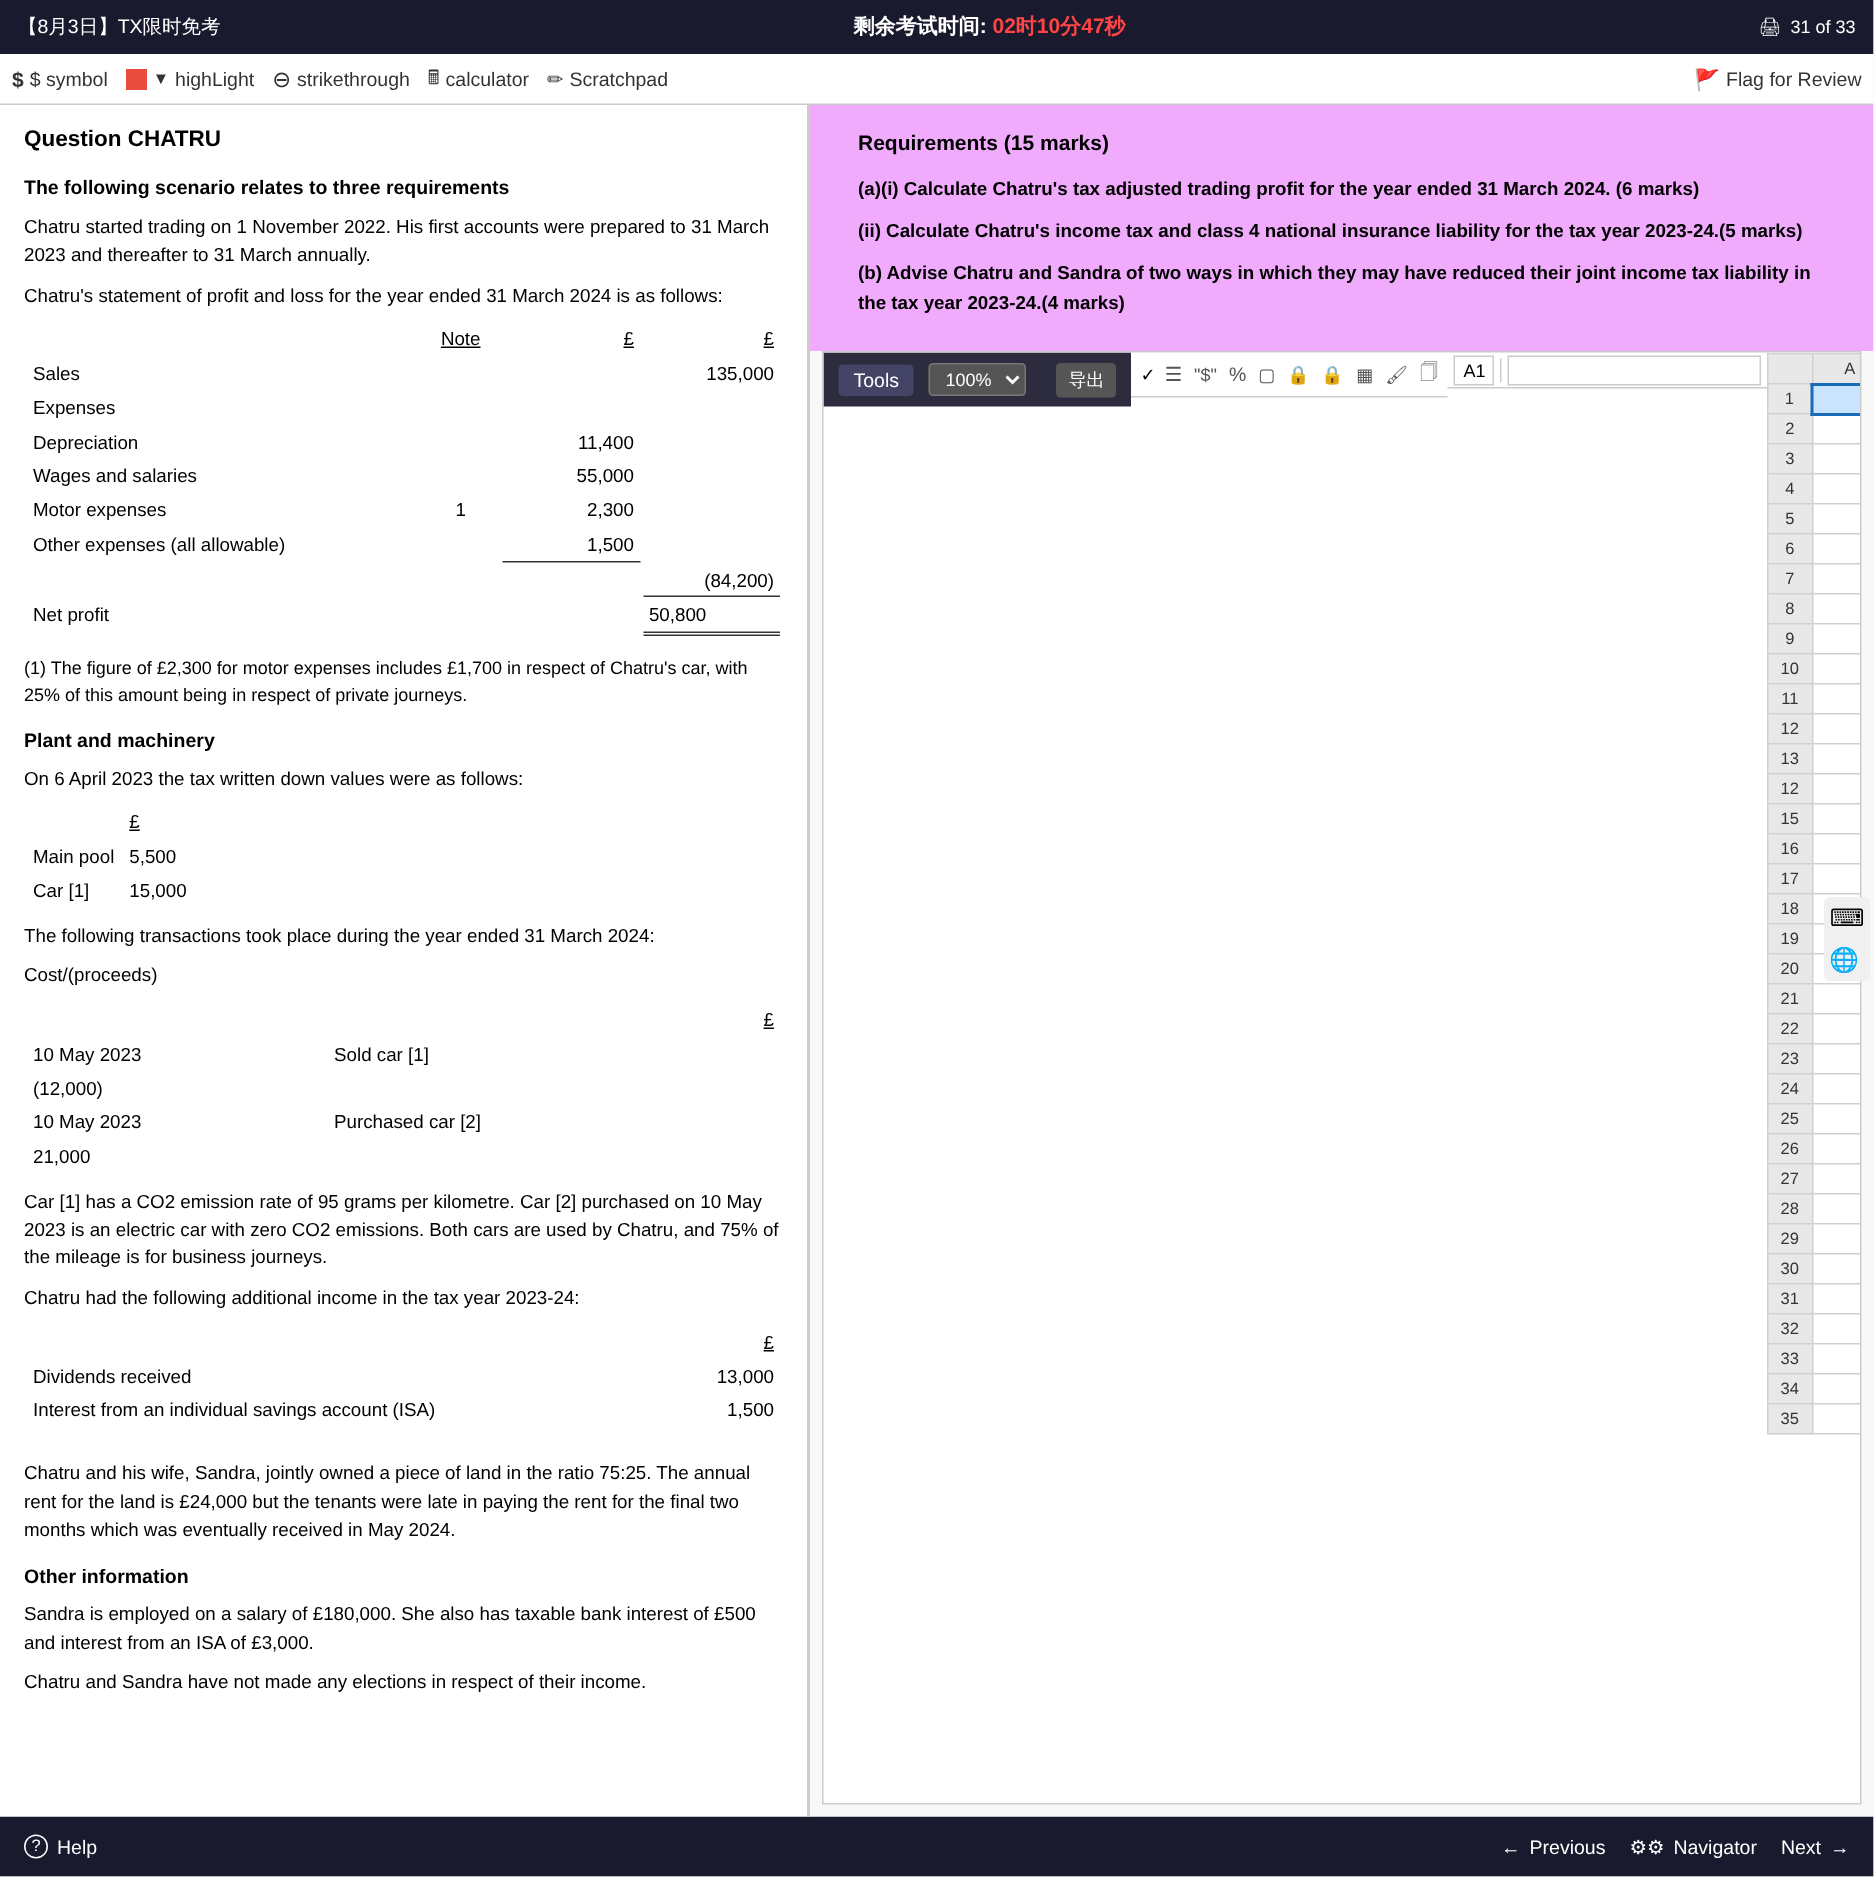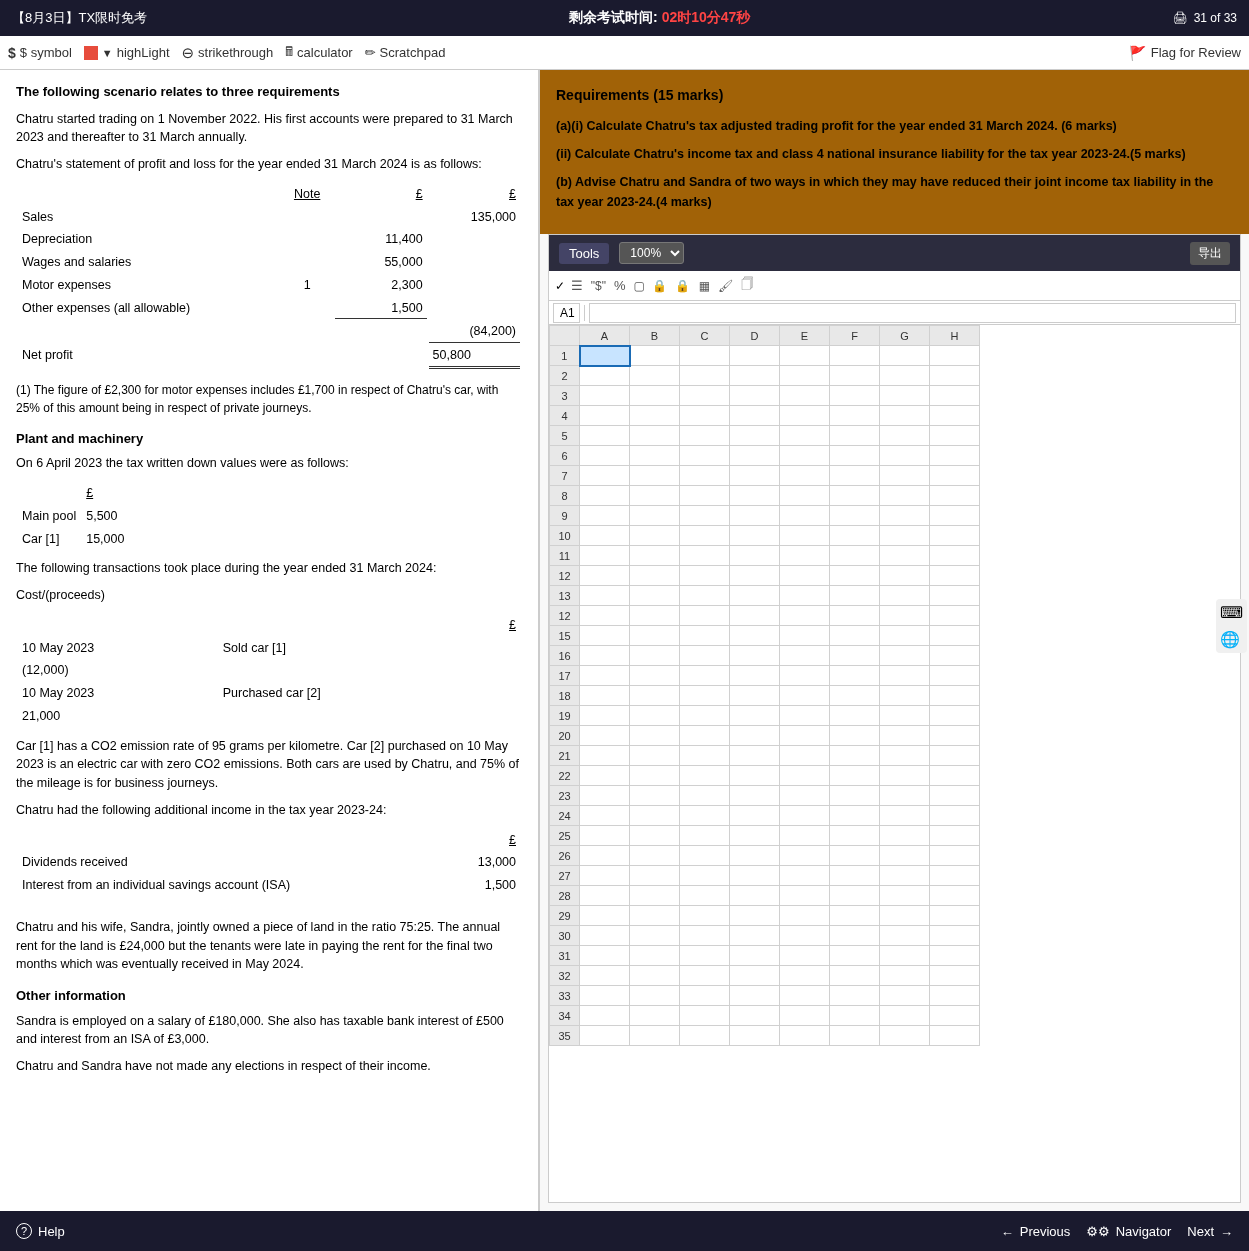--- a/index.html
+++ b/index.html
@@ -80,37 +80,37 @@
 
     
     .right-panel {
       flex: 1;
       background: #f8f8f8;
       display: flex;
       flex-direction: column;
       overflow: hidden;
     }
     .requirements-section {
-      padding: 14px 16px;
-      background: #a16207;
+      padding: 14px 32px;
+      background: #f0abfc;
       font-size: 12.5px;
       line-height: 1.6;
     }
     .requirements-section .req-title { font-weight: bold; font-size: 14px; margin-bottom: 10px; }
     .requirements-section p { margin-bottom: 8px; }
     .requirements-section strong { font-weight: bold; }
 
     
     .spreadsheet-container {
       flex: 1;
       background: #fff;
       border: 1px solid #ccc;
       margin: 0 8px 8px 8px;
       display: flex;
-      flex-direction: column;
+      flex-direction: row;
       overflow: hidden;
     }
     .spreadsheet-toolbar {
       background: #2c2c3e;
       color: #fff;
       display: flex;
       align-items: center;
       padding: 0 10px;
       height: 36px;
       gap: 10px;
@@ -286,20 +286,21 @@
   <div class="flag-review">
     <span style="font-size:14px;">🚩</span>
     <span>Flag for Review</span>
   </div>
 </div>
 
 <div class="main-content">
 
   <div class="left-panel">
 
+    <div class="question-title">Question CHATRU</div>
     <div class="scenario-title">The following scenario relates to three requirements</div>
     <p>Chatru started trading on 1 November 2022. His first accounts were prepared to 31 March 2023 and thereafter to 31 March annually.</p>
     <p>Chatru's statement of profit and loss for the year ended 31 March 2024 is as follows:</p>
 
     <table class="fin-table">
       <colgroup>
         <col style="width:200px">
         <col style="width:40px">
         <col style="width:70px">
         <col style="width:70px">
@@ -309,20 +310,26 @@
         <td></td>
         <td style="text-align:center; text-decoration:underline;">Note</td>
         <td style="text-align:right; text-decoration:underline;">£</td>
         <td style="text-align:right; text-decoration:underline;">£</td>
       </tr>
       <tr>
         <td>Sales</td>
         <td></td>
             <td></td>
         <td style="text-align:right;">135,000</td>
+      </tr>
+      <tr>
+        <td>Expenses</td>
+        <td></td>
+            <td></td>
+            <td></td>
       </tr>
       <tr>
         <td>Depreciation</td>
         <td></td>
         <td style="text-align:right;">11,400</td>
         <td></td>
       </tr>
       <tr>
         <td>Wages and salaries</td>
         <td></td>

